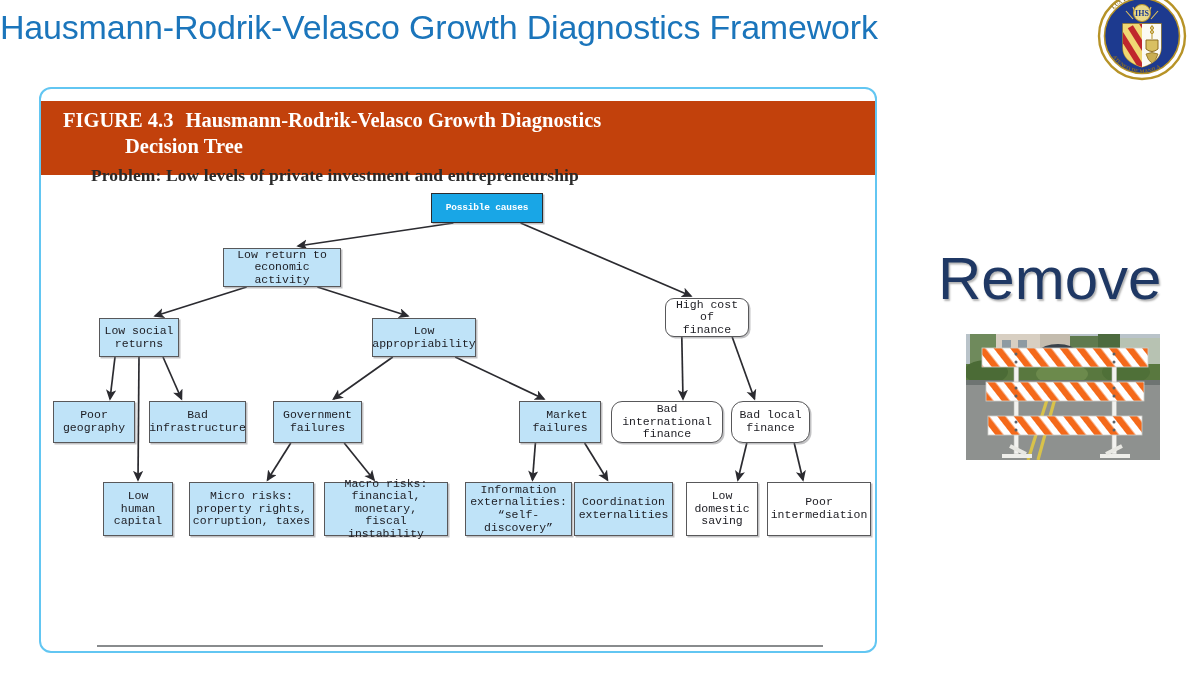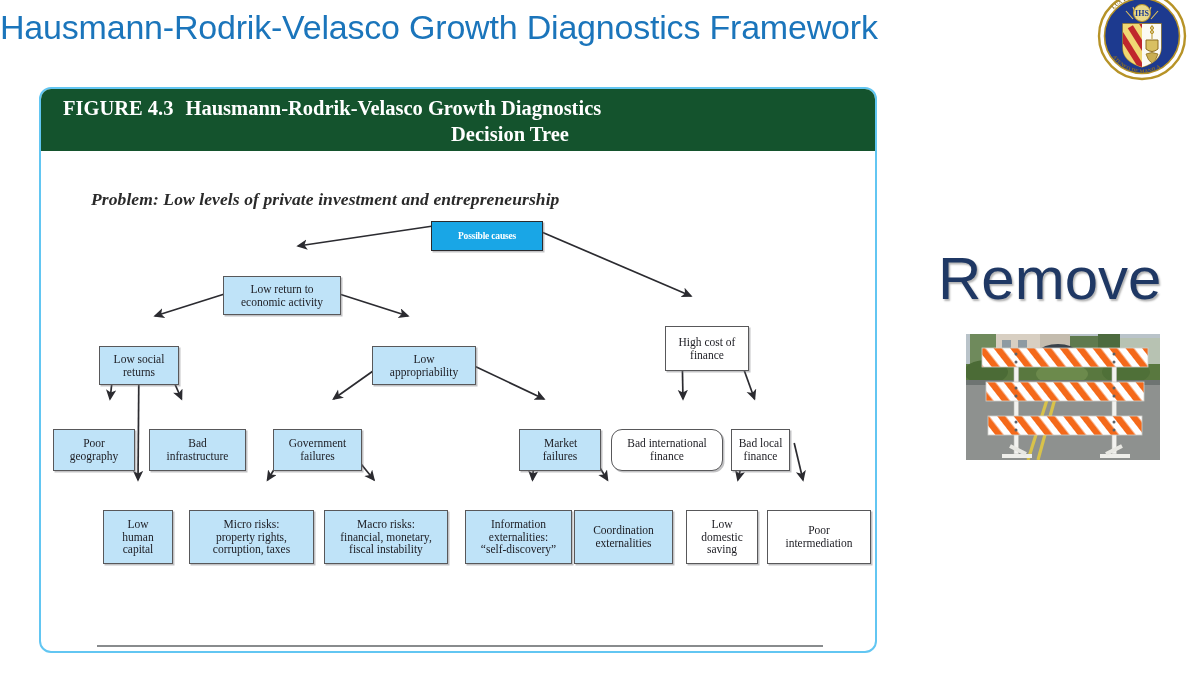--- a/index.html
+++ b/index.html
@@ -37,69 +37,66 @@
     left:39px; top:87px;
     width:838px; height:566px;
     background:#ffffff;
     border:2px solid #62c6f2;
     border-radius:12px;
     box-sizing:border-box;
     overflow:hidden;
   }
   #figure-header{
     position:absolute;
-    left:0;top:0;width:100%;height:62px;
-    background:#14532d;
+    left:0;top:12px;width:100%;height:74px;
+    background:#c2410c;
     box-sizing:border-box;
     padding:6px 0 0 22px;
     color:#ffffff;
     font-family:"Liberation Serif", serif;
     font-weight:bold;
     font-size:20.5px;
     line-height:26px;
   }
   #figure-header .fignum{ margin-right:12px; }
-  #figure-header .line2{ display:block; margin-left:82px;text-align:center; }
+  #figure-header .line2{ display:block; margin-left:62px; }
 
   #problem-line{
     position:absolute;
     left:50px; top:76px;
     font-family:"Liberation Serif", serif;
-    font-style:italic;
     font-weight:bold;
     font-size:17.5px;
     color:#2a2a2a;
     letter-spacing:0.1px;
-    margin-top:24px;
   }
 
   
   #tree{
     position:absolute;
     left:0; top:104px;
     width:838px; height:352px;
   }
   #tree-svg{position:absolute;left:0;top:0;width:838px;height:352px;}
 
   .node{
     position:absolute;
     box-sizing:border-box;
     border:1.4px solid #58585a;
     background:#bfe3f8;
-    font-family:Liberation Serif, serif;
+    font-family:Liberation Mono, monospace;
     font-size:11.5px;
     line-height:12.6px;
     color:#1c1c22;
     text-align:center;
     display:flex;
     align-items:center;
     justify-content:center;
     padding:1px 2px;
     box-shadow:1.5px 1.5px 0 rgba(120,120,125,.45);
-    margin-top:28px;
   }
   .node.white{ background:#ffffff; }
   .node.root{
     background:#19a6e6;
     color:#ffffff;
     font-weight:bold;
     font-size:9.5px;
     letter-spacing:-0.2px;
     border-color:#2b2b2e;
   }
@@ -234,39 +231,39 @@
         </div>
         <div class="node" style="left: 182px; top: 55px; width: 118px; height: 39px;">
           <span>Low return to<br>economic activity</span>
         </div>
         <div class="node" style="left: 58px; top: 125px; width: 80px; height: 39px;">
           <span>Low social<br>returns</span>
         </div>
         <div class="node" style="left: 331px; top: 125px; width: 104px; height: 39px;">
           <span>Low<br>appropriability</span>
         </div>
-        <div class="node white" style="left: 624px; top: 105px; width: 84px; height: 45px;">
+        <div class="node white" style="left: 624px; top: 105px; width: 84px; height: 39px; border-radius: 9px;">
           <span>High cost of<br>finance</span>
         </div>
         <div class="node" style="left: 12px; top: 208px; width: 82px; height: 42px;">
           <span>Poor<br>geography</span>
         </div>
         <div class="node" style="left: 108px; top: 208px; width: 97px; height: 42px;">
           <span>Bad<br>infrastructure</span>
         </div>
         <div class="node" style="left: 232px; top: 208px; width: 89px; height: 42px;">
           <span>Government<br>failures</span>
         </div>
         <div class="node" style="left: 478px; top: 208px; width: 82px; height: 42px; text-align: right;">
           <span>Market<br>failures</span>
         </div>
         <div class="node white" style="left: 570px; top: 208px; width: 112px; height: 42px; border-radius: 11px;">
           <span>Bad international<br>finance</span>
         </div>
-        <div class="node white" style="left: 690px; top: 208px; width: 59px; height: 42px;">
+        <div class="node white" style="left: 690px; top: 208px; width: 79px; height: 42px; border-radius: 12px;">
           <span>Bad local<br>finance</span>
         </div>
         <div class="node" style="left: 62px; top: 289px; width: 70px; height: 54px;">
           <span>Low<br>human<br>capital</span>
         </div>
         <div class="node" style="left: 148px; top: 289px; width: 125px; height: 54px;">
           <span>Micro risks:<br>property rights,<br>corruption, taxes</span>
         </div>
         <div class="node" style="left: 283px; top: 289px; width: 124px; height: 54px;">
           <span>Macro risks:<br>financial, monetary,<br>fiscal instability</span>

